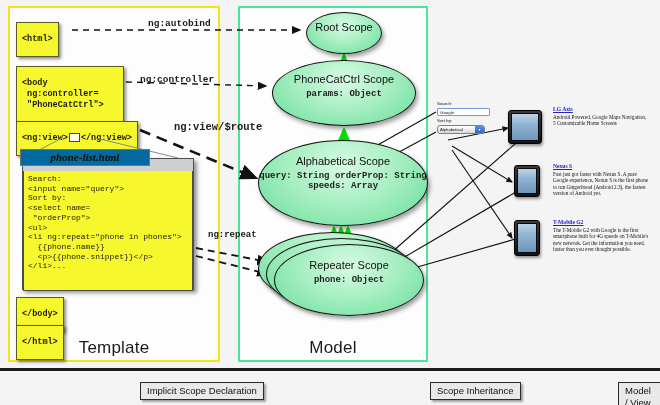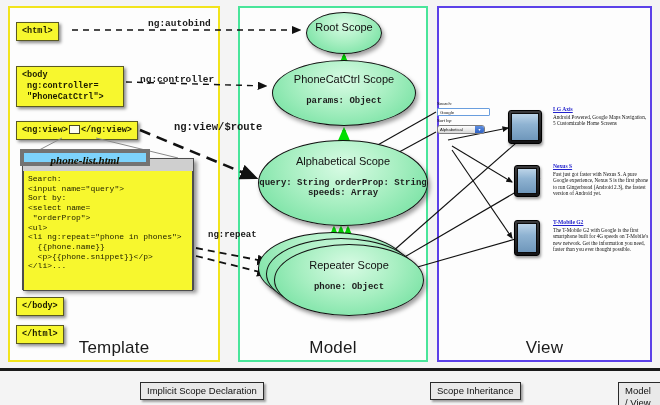--- a/index.html
+++ b/index.html
@@ -19,42 +19,42 @@
     position:absolute;bottom:2px;left:0;width:100%;text-align:center;
     font-size:17px;color:#1b1b1b;letter-spacing:.2px;
   }
 
   
   .tag{
     position:absolute;box-sizing:border-box;
     background:#f7f72e;border:1px solid #5a5a22;
     font-family:"Liberation Mono", monospace;font-weight:bold;
     font-size:8.5px;color:#1a1a00;line-height:11px;
-    padding:3px 5px;white-space:pre;
+    padding:11px 5px;white-space:pre;
     box-shadow:2px 2px 3px rgba(0,0,0,.45);
   }
   #tag-html {left:16px; top:22px;}
   #tag-body {left:16px; top:66px;width:108px;}
   #tag-ngview{left:16px;top:121px;}
   #tag-bodyc{left:16px; top:297px;}
   #tag-htmlc{left:16px; top:325px;}
   .ngview-slot{
     display:inline-block;width:9px;height:7px;background:#fdfdf0;
     border:1px solid #4a4a20;vertical-align:middle;margin:0 1px;
   }
 
   
   #code-note{
     position:absolute;left:22px;top:158px;width:172px;height:132px;
     box-sizing:border-box;background:#cfcfcf;border:1px solid #4d4d4d;
     box-shadow:3px 3px 4px rgba(0,0,0,.42);
   }
   #code-title{
     position:absolute;left:-3px;top:-10px;width:130px;height:17px;
-    background:#7dd3fc;border:4px solid #737373;box-sizing:border-box;
+    background:#0369a1;border:1px solid #737373;box-sizing:border-box;
     font-family:"Liberation Serif", serif;font-style:italic;font-weight:bold;
     font-size:11px;color:#101000;text-align:center;line-height:15px;
   }
   #code-body{
     position:absolute;left:0;top:12px;width:100%;
     background:#f7f72e;height:120px;box-sizing:border-box;
     border:1px solid #4d4d4d;border-top:none;
     font-family:"Liberation Mono", monospace;font-size:8px;line-height:9.7px;
     color:#232300;padding:3px 4px;white-space:pre;overflow:hidden;
   }
@@ -63,21 +63,21 @@
   .scope{
     position:absolute;box-sizing:border-box;
     border:1.6px solid #111;border-radius:50%;
     background:radial-gradient(ellipse at 50% 30%, #d8fbe4 0%, #a8efc2 45%, #66dd98 100%);
     box-shadow:2px 3px 4px rgba(0,0,0,.38);
     text-align:center;color:#111;
   }
   .scope .nm{font-size:11px;line-height:12.5px;display:block;}
   .scope .fields{
     font-family:"Liberation Mono", monospace;font-weight:bold;
-    font-size:9px;line-height:10.5px;display:block;margin-top:10px;color:#1d1d1d;
+    font-size:9px;line-height:10.5px;display:block;margin-top:3px;color:#1d1d1d;
   }
   #sc-root{left:306px;top:12px;width:76px;height:42px;padding-top:8px;}
   #sc-cat{ left:272px;top:60px;width:144px;height:66px;padding-top:12px;}
   #sc-list{left:258px;top:140px;width:170px;height:86px;padding-top:14px;}
   #sc-rep3{left:258px;top:232px;width:150px;height:72px;}
   #sc-rep2{left:266px;top:238px;width:150px;height:72px;}
   #sc-rep1{left:274px;top:244px;width:150px;height:72px;padding-top:14px;}
 
   
   #form-widget{position:absolute;left:437px;top:101px;width:58px;}
@@ -157,23 +157,20 @@
 </head>
 <body>
 
 <div id="stage">
 
   <div class="col" id="col-template">
     <div class="col-label">Template</div>
   </div>
   <div class="col" id="col-model">
     <div class="col-label">Model</div>
-  </div>
-  <div class="col" id="col-view">
-    <div class="col-label">View</div>
   </div>
 
   <svg id="wires">
     <defs>
       <marker id="ah-black" markerWidth="7" markerHeight="7" refX="6" refY="3" orient="auto">
         <path d="M0,0 L7,3 L0,6 z" fill="#111"></path>
       </marker>
       <marker id="ah-green" markerWidth="6" markerHeight="6" refX="5" refY="2.6" orient="auto">
         <path d="M0,0 L6,2.6 L0,5.2 z" fill="#00e000"></path>
       </marker>

